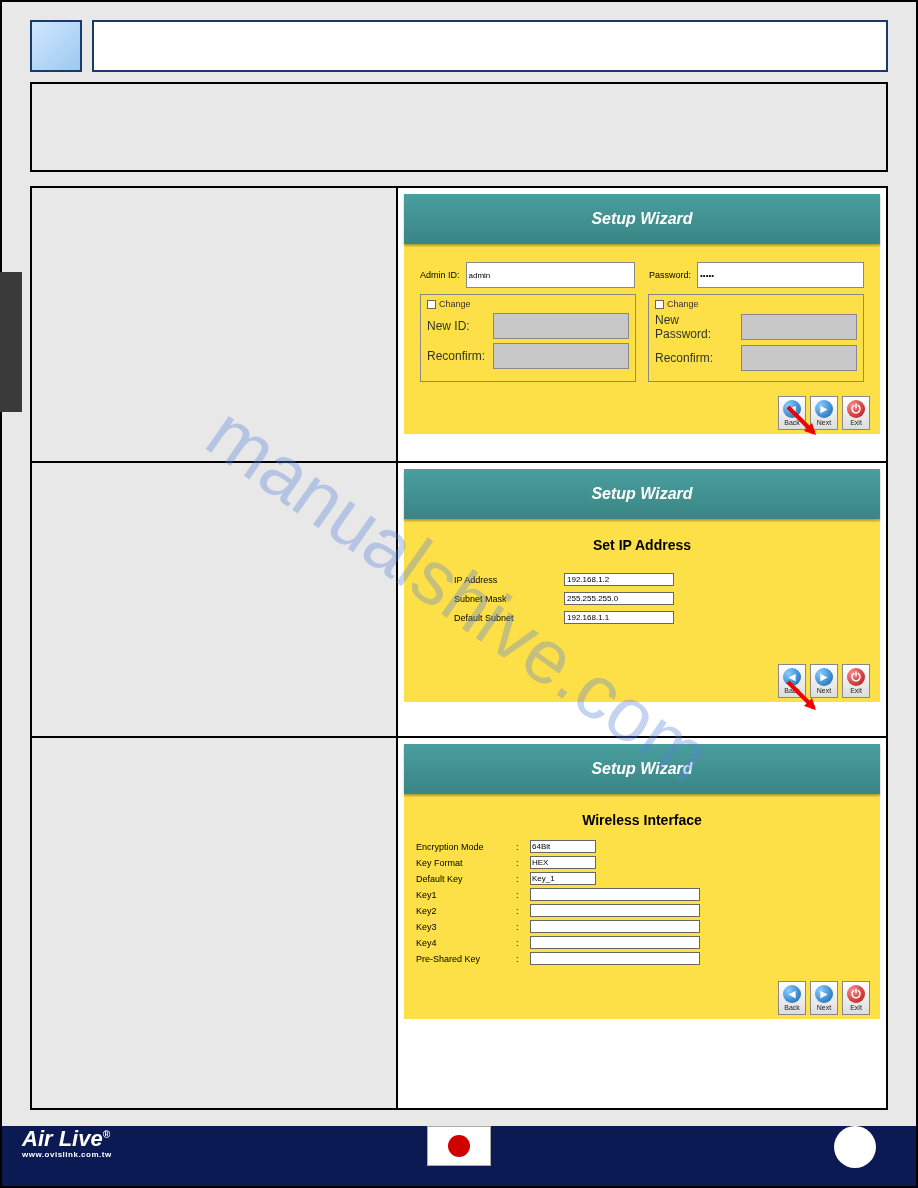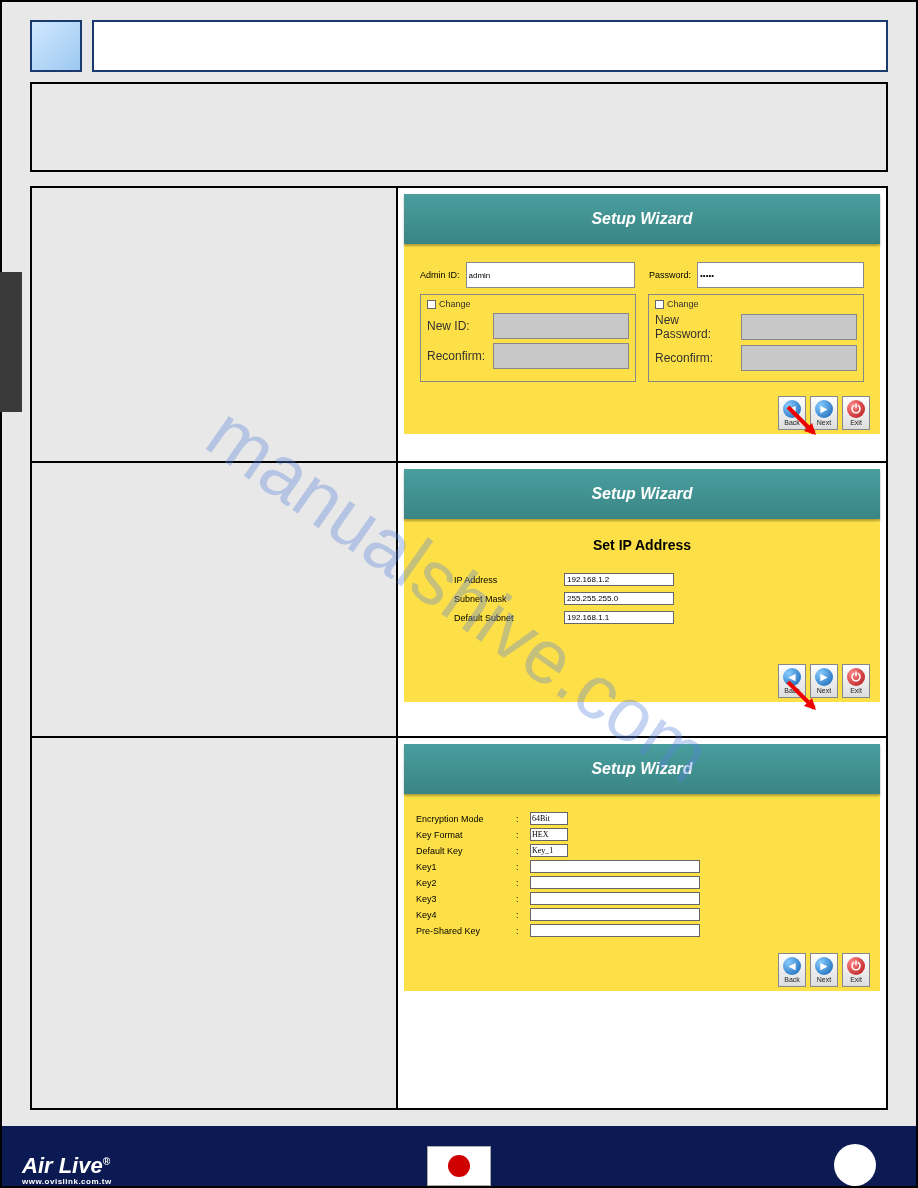--- a/index.html
+++ b/index.html
@@ -216,27 +216,26 @@
     font-size: 9px;
   }
   .wl-row {
     display: flex;
     align-items: center;
     margin: 3px 0;
   }
   .wl-label { width: 100px; }
   .wl-colon { width: 14px; }
   .wl-select {
-    width: 38px;
+    width: 66px;
     height: 13px;
     border: 1px solid #666;
     background: #fff;
     font-size: 8px;
     padding: 0 1px;
-    font-family: Liberation Serif, serif;
   }
   .wl-input {
     width: 170px;
     height: 13px;
     border: 1px solid #666;
     background: #fff;
     font-size: 8px;
   }
   .arrow-overlay {
     position: absolute;
@@ -245,21 +244,21 @@
     pointer-events: none;
   }
   .footer {
     position: absolute;
     left: 0;
     right: 0;
     bottom: 0;
     height: 60px;
     background: #0b1a52;
     display: flex;
-    align-items: flex-end;
+    align-items: flex-start;
     padding: 0 20px;
   }
   .footer-logo {
     color: #fff;
     font-style: italic;
     font-size: 22px;
     font-weight: bold;
     position: relative;
   }
   .footer-sub {
@@ -436,20 +435,21 @@
             <polygon points="32,32 20,28 28,20" fill="#e00"></polygon>
           </svg>
         </div>
       </div>
 
       <div class="grid-row">
         <div class="grid-left"></div>
         <div class="grid-right">
           <div class="wizard">
             <div class="wizard-header">Setup Wizard</div>
+            <div class="subheader" style="margin:10px 0 12px 0">Wireless Interface</div>
             <div class="wl-fields">
               <div class="wl-row">
                 <span class="wl-label">Encryption Mode</span>
                 <span class="wl-colon">:</span>
                 <input class="wl-select" value="64Bit" style="">
               </div>
               <div class="wl-row">
                 <span class="wl-label">Key Format</span>
                 <span class="wl-colon">:</span>
                 <input class="wl-select" value="HEX" style="">

